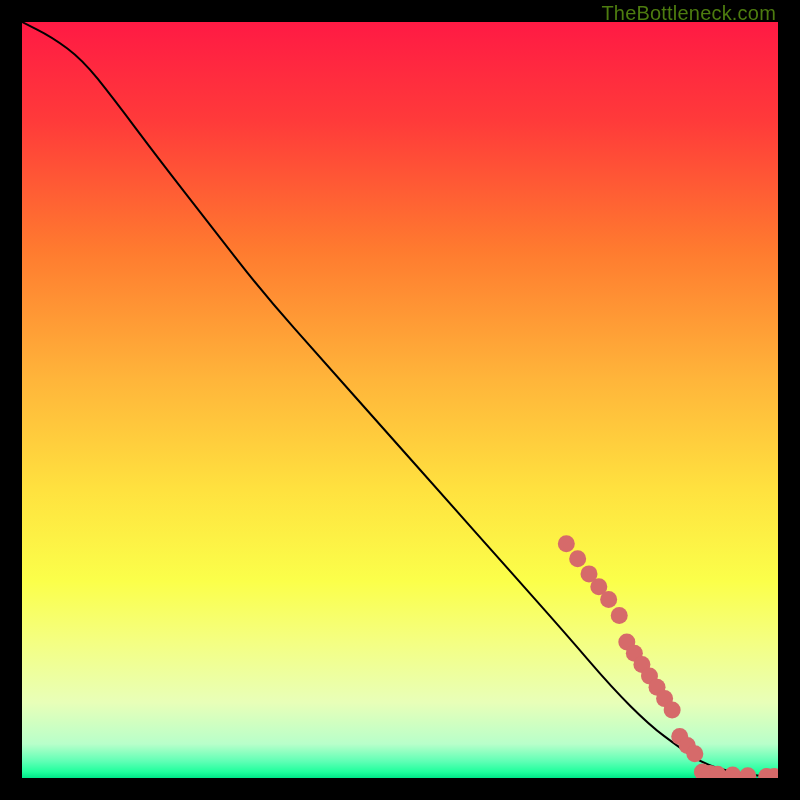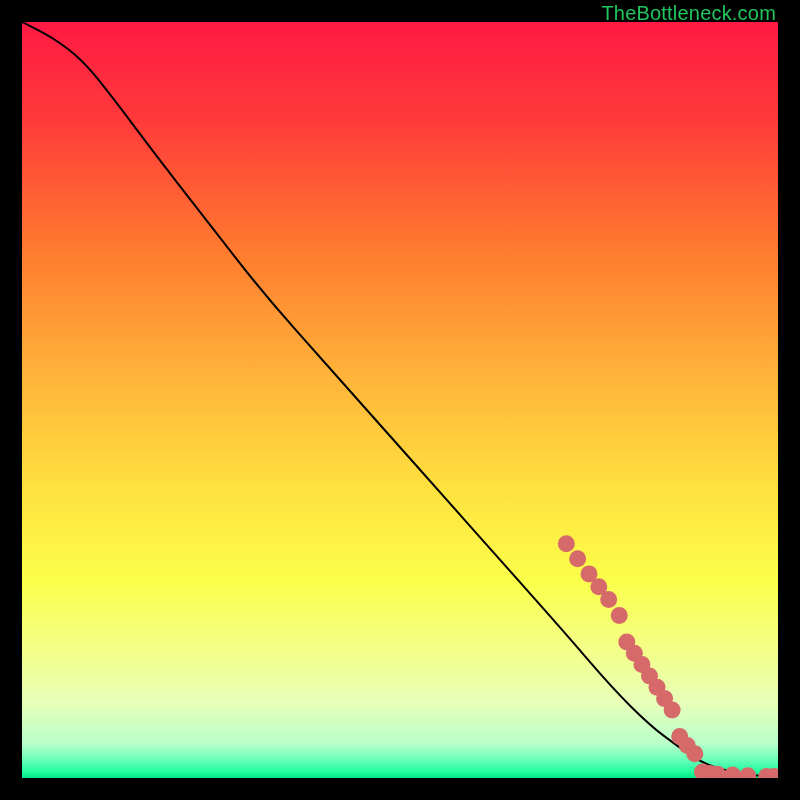--- a/index.html
+++ b/index.html
@@ -23,21 +23,21 @@
     position: absolute;
     left: 0;
     top: 0;
     width: 756px;
     height: 756px;
   }
   .watermark {
     position: absolute;
     top: 2px;
     right: 24px;
-    color: #22c55e;
+    color: #4d7c0f;
     font-size: 20px;
     font-weight: 500;
     letter-spacing: 0.2px;
     margin-left: 45px;
   }
   svg { display: block; }
 </style>
 </head>
 <body>
 

